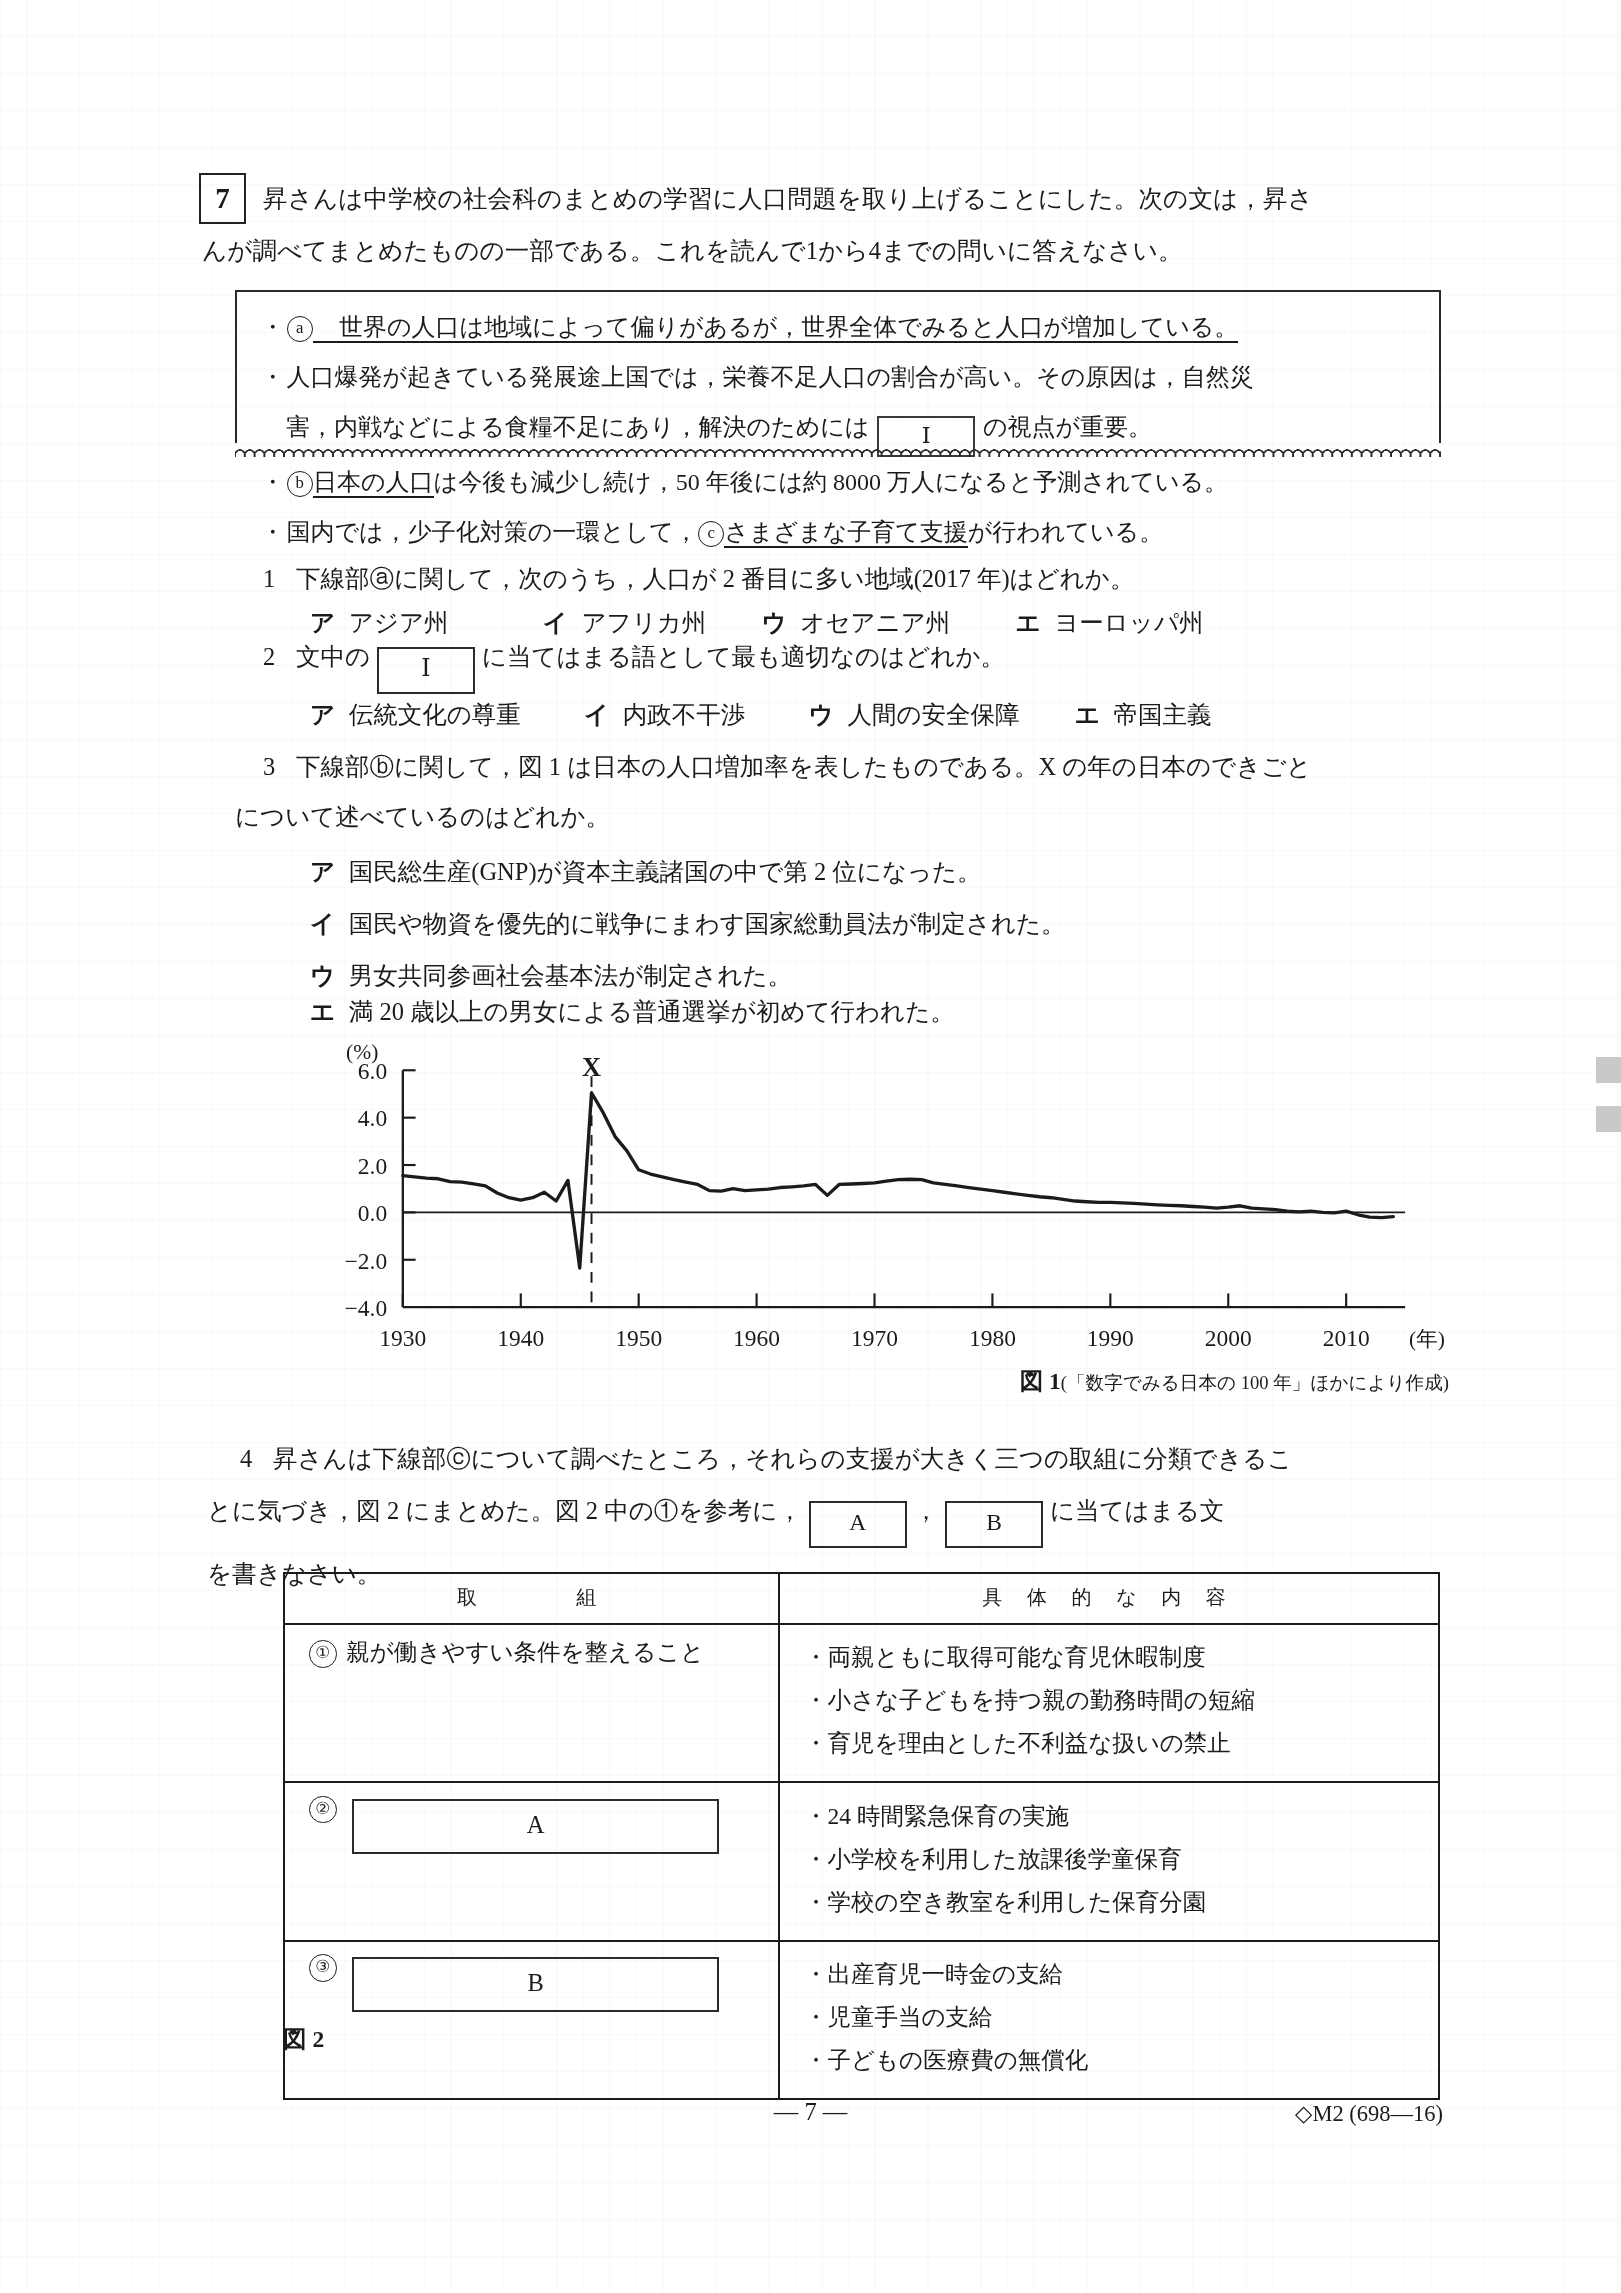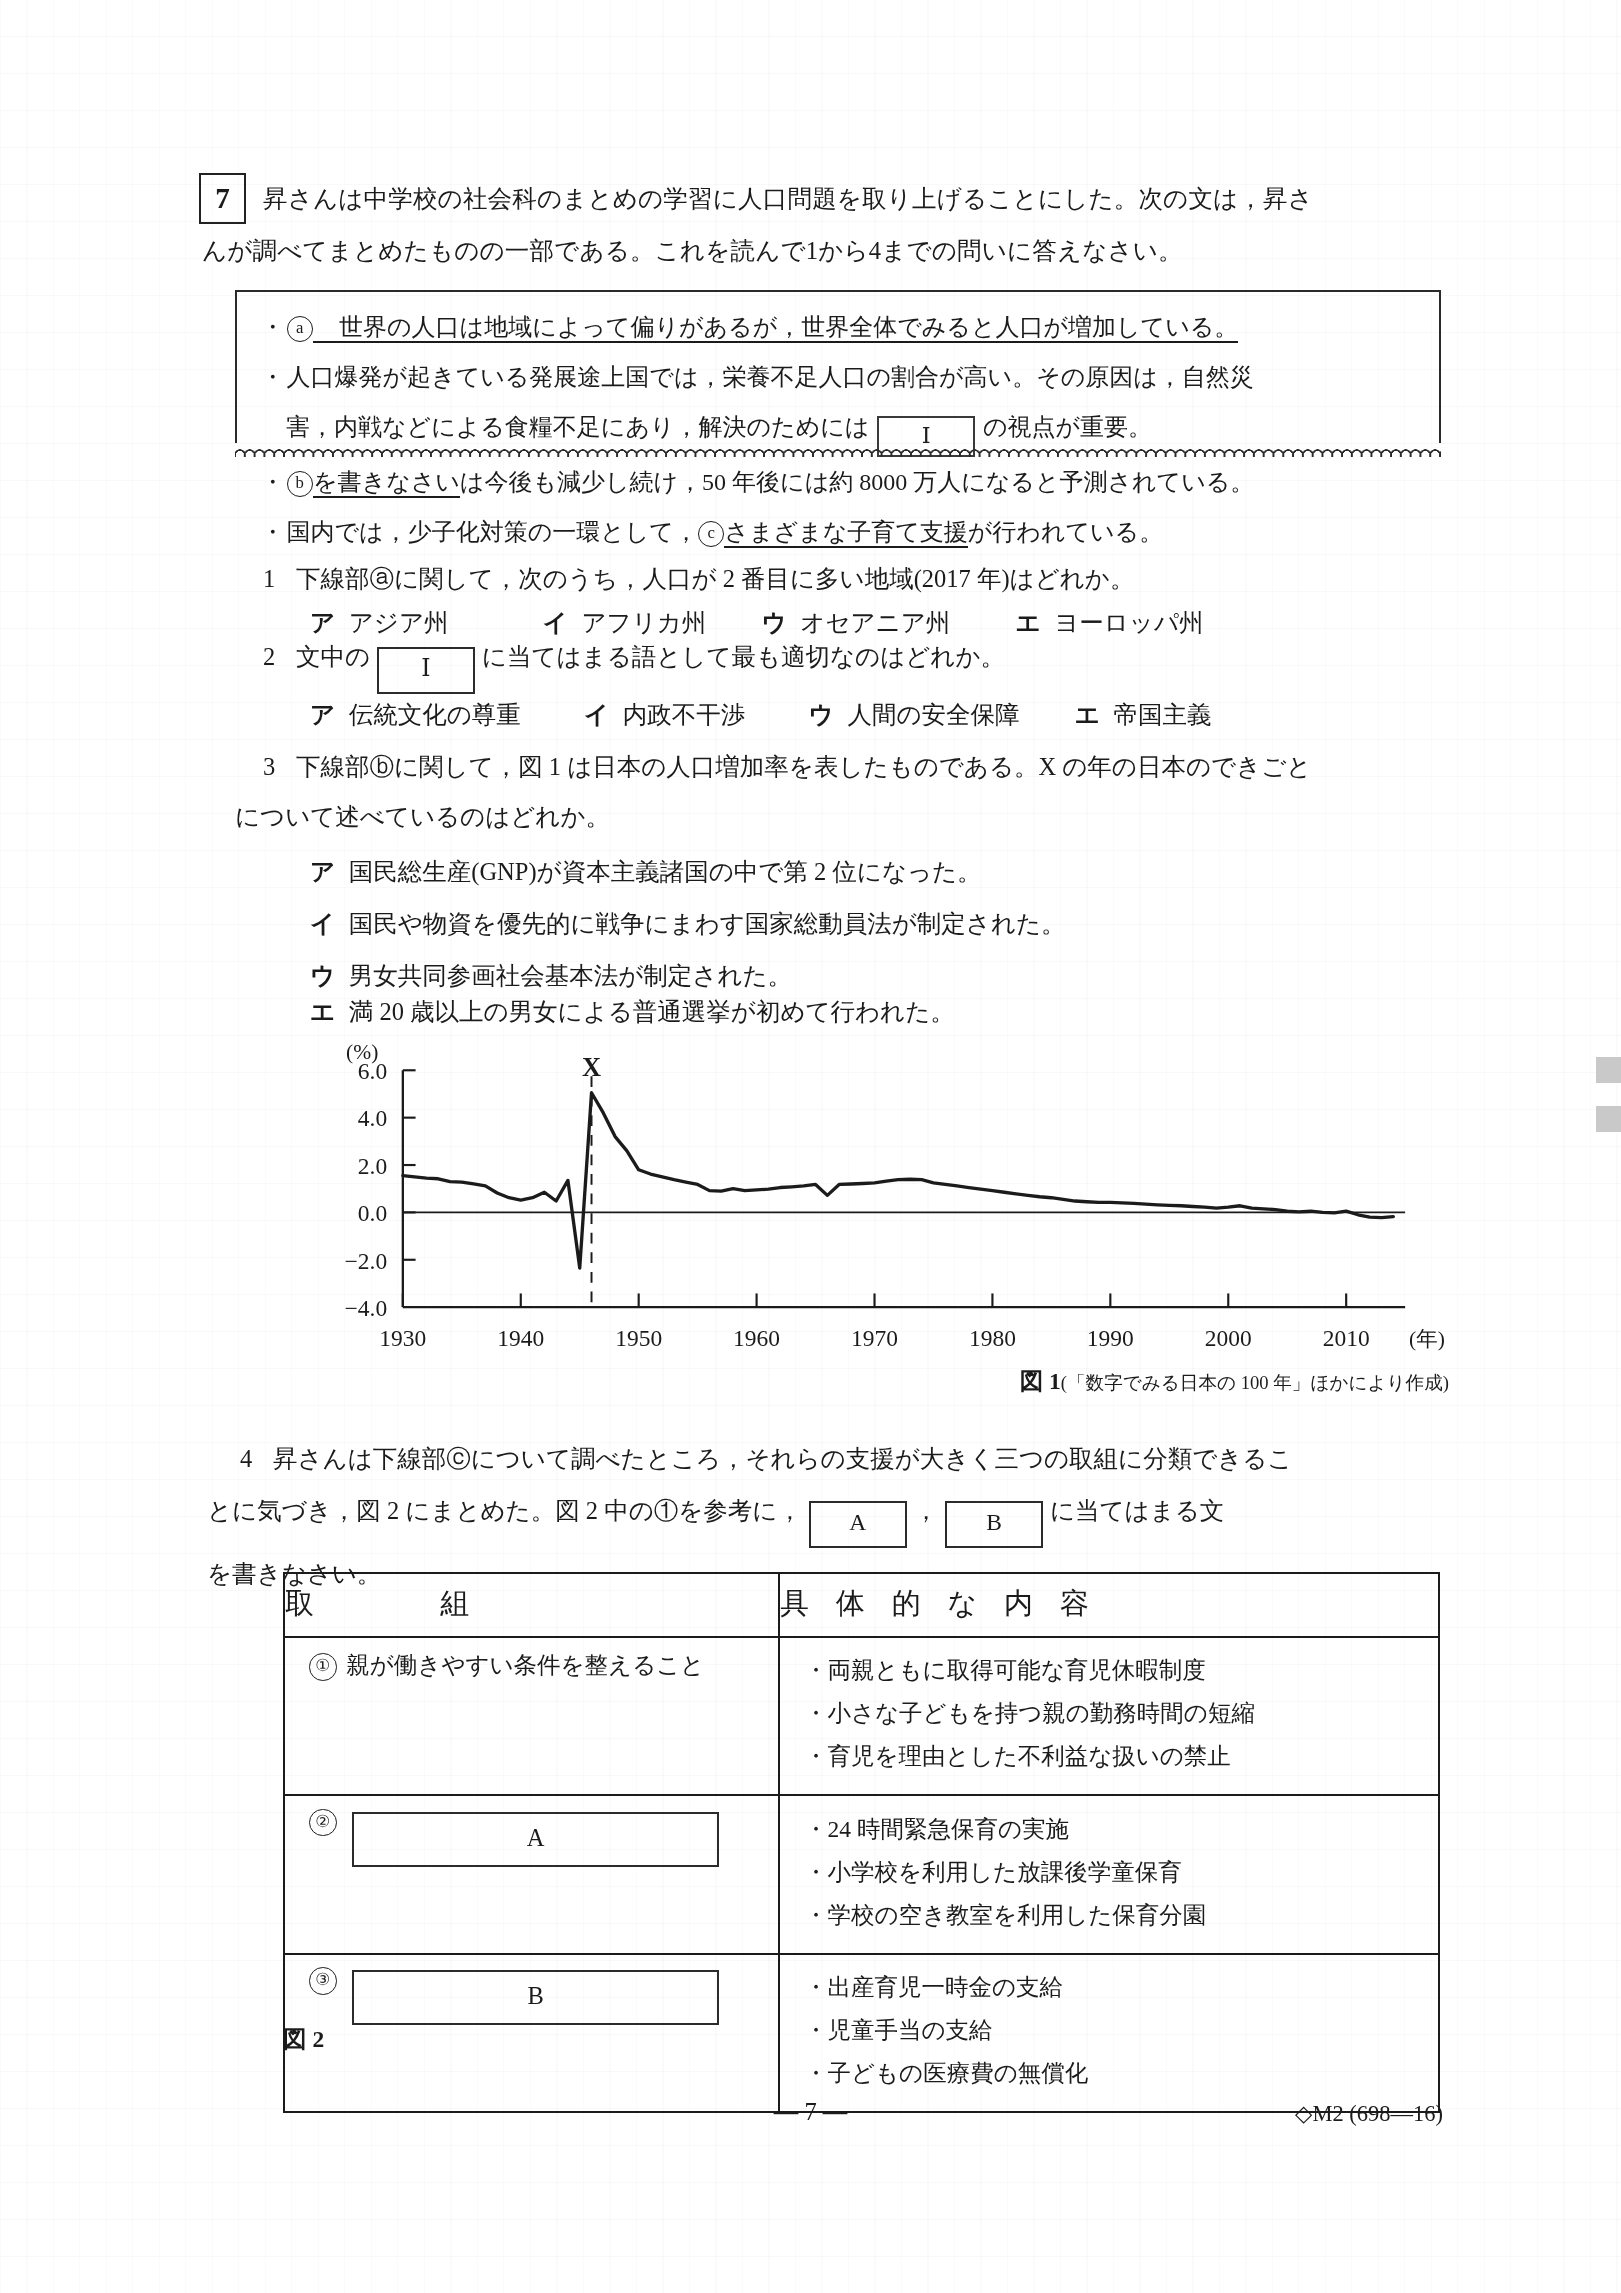--- a/index.html
+++ b/index.html
@@ -89,21 +89,21 @@
   }
   .q4 .hang{display:block;margin-left:-33px;}
 
   
   .fig2{
     position:absolute;left:283px;top:1572px;width:1157px;
     border:2.5px solid #1b1b1b;border-collapse:collapse;
     background:transparent;
   }
   .fig2 td,.fig2 th{border:2px solid #1b1b1b;vertical-align:top;padding-left:24px;}
-  .fig2 th{font-weight:400;text-align:left;font-size:29px;padding:9.8px 0 11.8px;letter-spacing:9.8px;}
+  .fig2 th{font-weight:400;text-align:center;font-size:20px;padding:9.8px 0 11.8px;letter-spacing:9.8px;}
   .th-a{width:493px;}
   .cell-l{padding:11.8px 0 15.7px 13.7px;font-size:23.5px;}
   .cell-r{padding:11.8px 0 15.7px 19.6px;font-size:23.5px;line-height:43px;}
   .cell-r div{white-space:nowrap;}
   .rowidx{display:inline-block;border:1.6px solid #1b1b1b;border-radius:50%;
           width:25.5px;height:25.5px;line-height:23.5px;text-align:center;font-size:16.7px;
           margin-right:9.8px;vertical-align:2px;}
   .ansbox{
     display:inline-block;border:2.9px solid #2b2b2b;width:363px;height:51px;
     line-height:47px;text-align:center;font-size:24.5px;margin:3.9px 0 0 5.9px;
@@ -135,21 +135,21 @@
     <div class="summary-line">
       <span class="bullet-dot">・</span><span class="circ">a</span><span class="uline">世界の人口は地域によって偏りがあるが，世界全体でみると人口が増加している。</span>
     </div>
     <div class="summary-line">
       <span class="bullet-dot">・</span><span>人口爆発が起きている発展途上国では，栄養不足人口の割合が高い。その原因は，自然災</span>
     </div>
     <div class="summary-line summary-l3">
       <span>害，内戦などによる食糧不足にあり，解決のためには</span><span class="inline-box">Ⅰ</span><span>の視点が重要。</span>
     </div>
     <div class="summary-line">
-      <span class="bullet-dot">・</span><span class="circ">b</span><span class="uline-s">を書きなさい</span><span>は今後も減少し続け，50 年後には約 8000 万人になると予測されている。</span>
+      <span class="bullet-dot">・</span><span class="circ">b</span><span class="uline-s">日本の人口</span><span>は今後も減少し続け，50 年後には約 8000 万人になると予測されている。</span>
     </div>
     <div class="summary-line">
       <span class="bullet-dot">・</span><span>国内では，少子化対策の一環として，</span><span class="circ">c</span><span class="uline-s">さまざまな子育て支援</span><span>が行われている。</span>
     </div>
   </div>
   <div class="summary-wave"></div>
 
   <div class="q" style="left:263px;top:562px;">
     <span class="qlabel">1</span><span>下線部ⓐに関して，次のうち，人口が 2 番目に多い地域(2017 年)はどれか。</span>
   </div>

